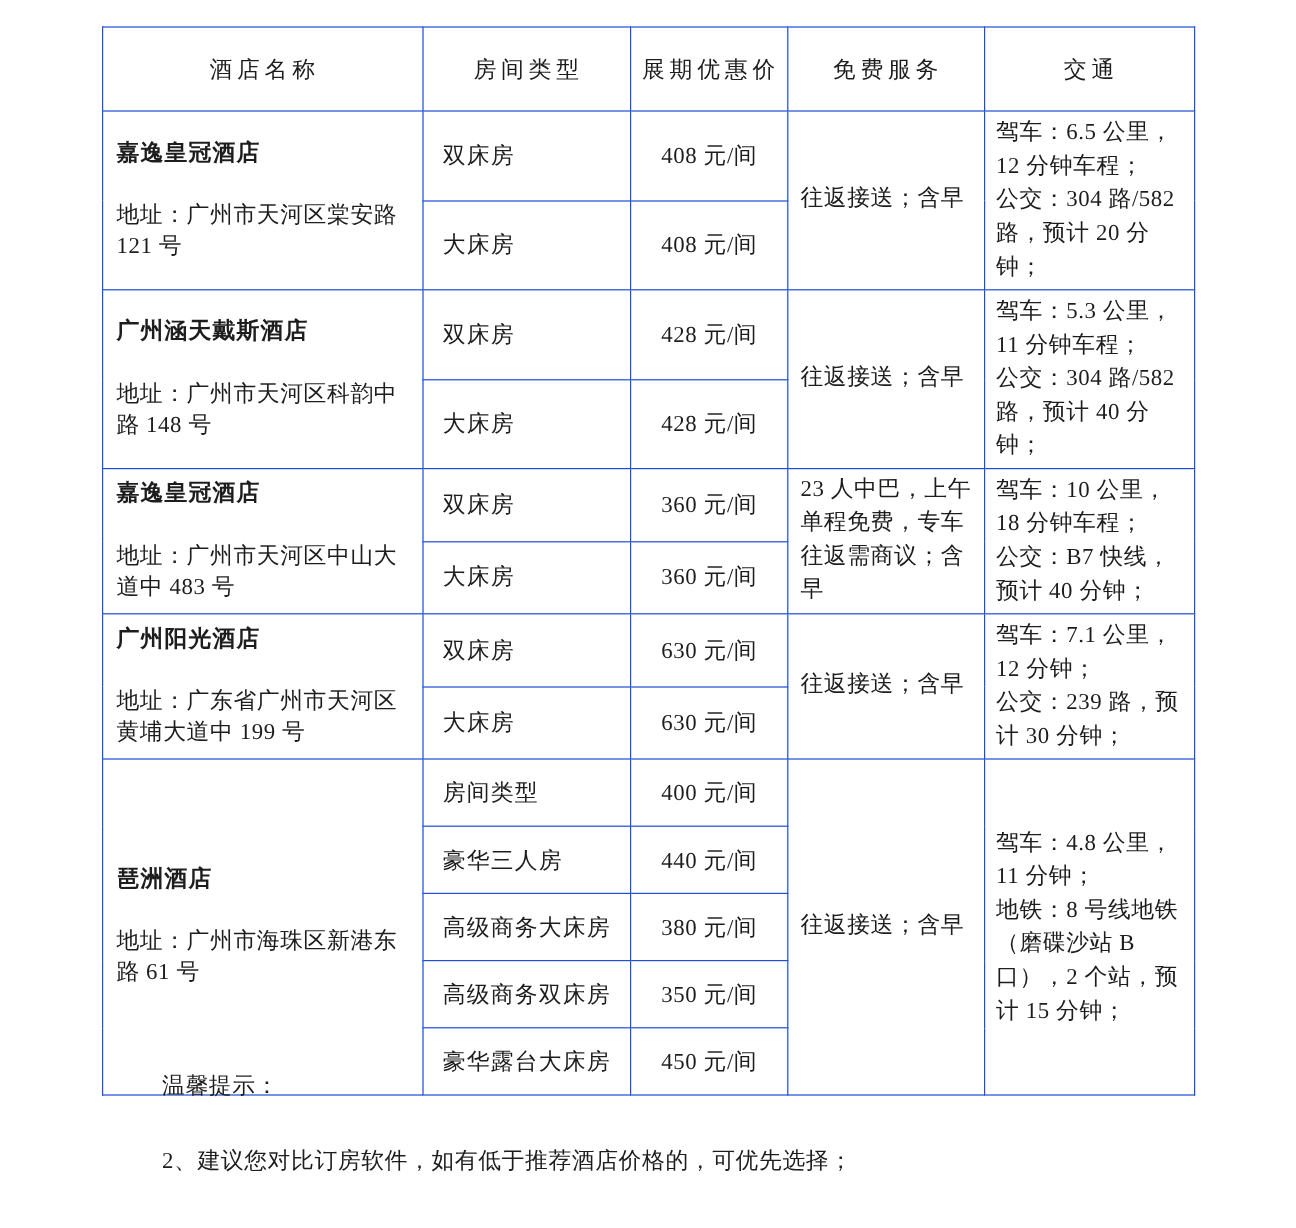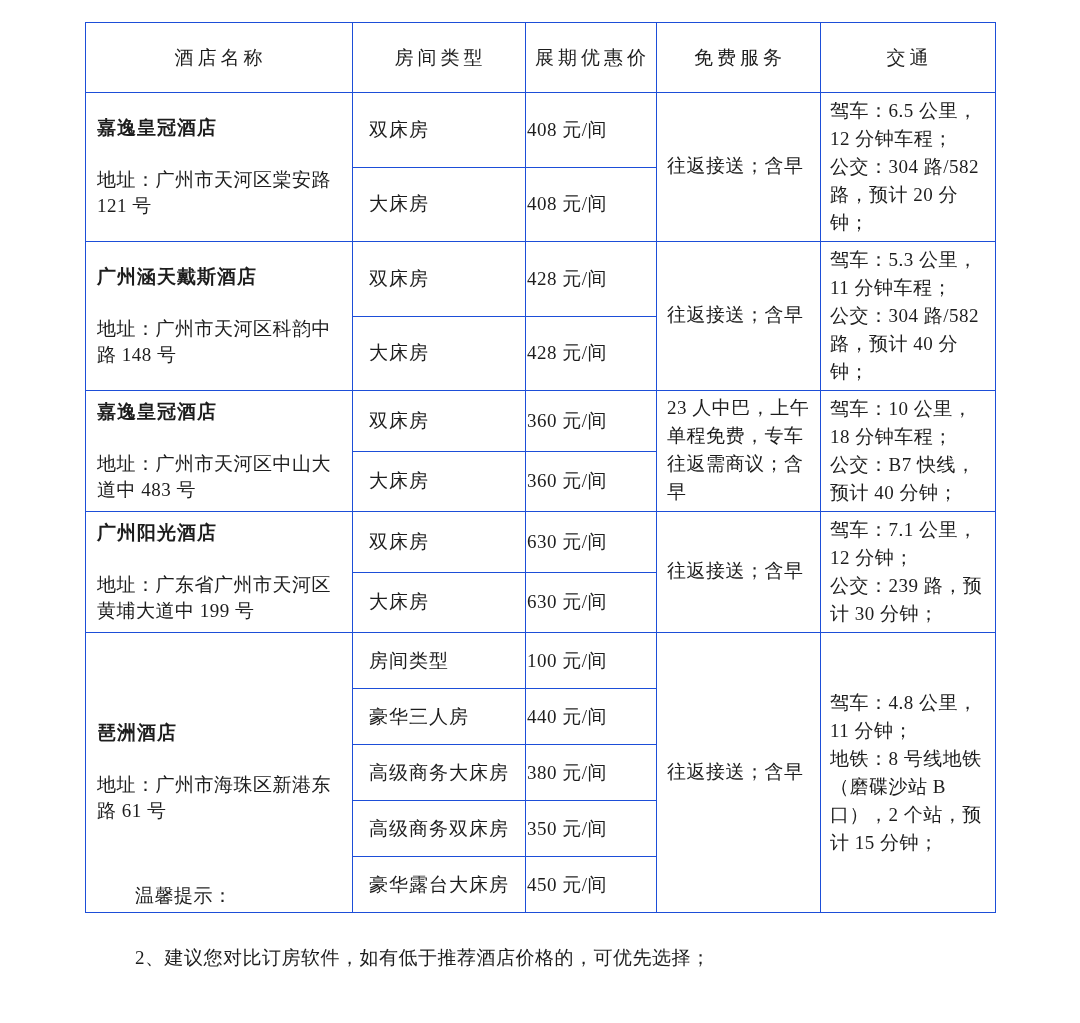--- a/index.html
+++ b/index.html
@@ -18,26 +18,26 @@
     vertical-align:middle;overflow:hidden;
     word-break:break-word;
   }
   tr.header-row{height:70px;}
   tr.sub-row{height:56px;}
   th.hdr{font-weight:bold;text-align:center;letter-spacing:4px;padding-left:4px;}
   td.hotel-cell{padding:6px 8px 6px 11px;}
   .hotel-name{font-weight:bold;letter-spacing:1px;line-height:24px;}
   .hotel-addr{margin-top:27px;line-height:26px;letter-spacing:0.5px;}
   td.room-cell{padding-left:16px;letter-spacing:1px;}
-  td.price-cell{letter-spacing:0.5px;}
+  td.price-cell{text-align:center;letter-spacing:0.5px;}
   td.service-cell{padding:2px 6px 4px 10px;line-height:28px;letter-spacing:0.5px;}
   td.transport-cell{padding:4px 4px 4px 9px;line-height:28px;letter-spacing:0.5px;font-family:Liberation Serif, serif;}
   .transport-line{margin:0;}
   .notes{position:absolute;left:135px;top:878px;font-size:19px;letter-spacing:0.5px;}
-  .notes p{margin:6px 0 38px 0;line-height:24px;}
+  .notes p{margin:16px 0 38px 0;line-height:24px;}
 </style>
 </head>
 <body>
 
 <div class="page">
 
   <table class="hotels">
     <colgroup>
       <col style="width:267px">
       <col style="width:173px">
@@ -122,21 +122,21 @@
         <tr class="sub-row">
           <td class="room-cell">大床房</td>
           <td class="price-cell">630 元/间</td>
         </tr>
         <tr class="sub-row">
           <td class="hotel-cell" rowspan="5">
             <div class="hotel-name">琶洲酒店</div>
             <div class="hotel-addr">地址：广州市海珠区新港东路 61 号</div>
           </td>
           <td class="room-cell">房间类型</td>
-          <td class="price-cell">100 元/间</td>
+          <td class="price-cell">400 元/间</td>
           <td class="service-cell" rowspan="5">往返接送；含早</td>
           <td class="transport-cell" rowspan="5">
             <div class="transport-line">驾车：4.8 公里，11 分钟；</div>
             <div class="transport-line">地铁：8 号线地铁（磨碟沙站 B 口），2 个站，预计 15 分钟；</div>
           </td>
         </tr>
         <tr class="sub-row">
           <td class="room-cell">豪华三人房</td>
           <td class="price-cell">440 元/间</td>
         </tr>

